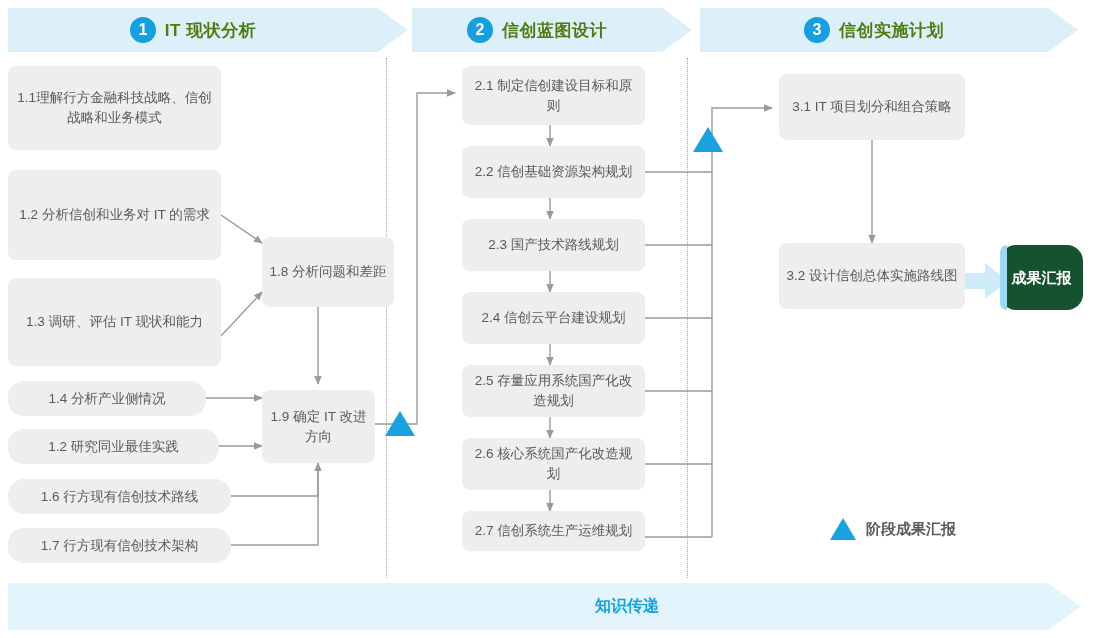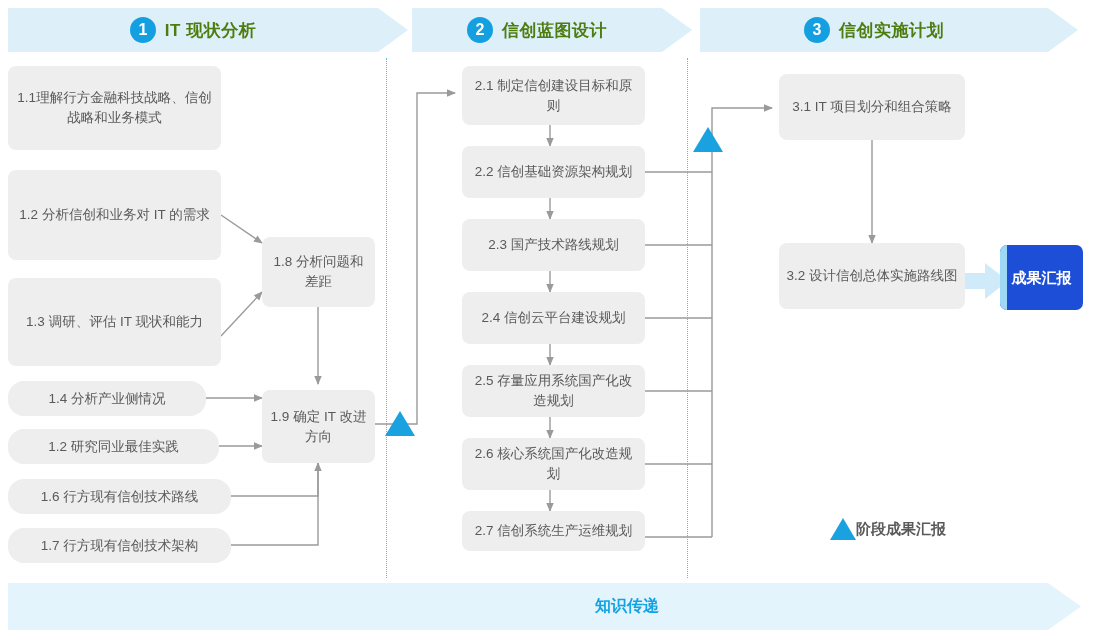--- a/index.html
+++ b/index.html
@@ -59,22 +59,22 @@
     display:flex;align-items:center;justify-content:center;
     text-align:center;
     padding:0 6px;
     box-sizing:border-box;
   }
   .box.pill{border-radius:16px;}
 
   
   .result{
     position:absolute;
-    background:#1d4ed8;
-    border-radius:7px;
+    background:#14532d;
+    border-radius:16px;
     color:#ffffff;
     font-size:15px;font-weight:bold;
     line-height:1.3;
     display:flex;align-items:center;justify-content:center;
     text-align:right;
     box-sizing:border-box;
   }
   .result::before{
     content:"";position:absolute;left:0;top:0;bottom:0;width:7px;
     background:#9ed8f4;border-radius:7px 0 0 7px;
@@ -86,21 +86,21 @@
   
   .tri{
     position:absolute;width:0;height:0;
     border-left:15px solid transparent;
     border-right:15px solid transparent;
     border-bottom:25px solid #1aa2e0;
   }
 
   
   .legend{
-    position:absolute;display:flex;align-items:center;justify-content:flex-end;
+    position:absolute;display:flex;align-items:center;gap:10px;justify-content:flex-end;
   }
   .legend .tri-s{
     width:0;height:0;
     border-left:13px solid transparent;
     border-right:13px solid transparent;
     border-bottom:22px solid #1aa2e0;
   }
   .legend .legend-text{
     color:#5a5a5a;font-size:15px;font-weight:bold;white-space:nowrap;
   }
@@ -203,21 +203,21 @@
   <div class="tri" style="left:385px;top:411px;"></div>
   <div class="tri" style="left:693px;top:127px;"></div>
 
   <div class="box" style="left:8px;top:66px;width:213px;height:84px;text-align:center;">1.1理解行方金融科技战略、信创战略和业务模式</div>
   <div class="box" style="left:8px;top:170px;width:213px;height:90px;">1.2 分析信创和业务对 IT 的需求</div>
   <div class="box" style="left:8px;top:278px;width:213px;height:88px;">1.3 调研、评估 IT 现状和能力</div>
   <div class="box pill" style="left:8px;top:381px;width:198px;height:35px;">1.4 分析产业侧情况</div>
   <div class="box pill" style="left:8px;top:429px;width:211px;height:35px;">1.2 研究同业最佳实践</div>
   <div class="box pill" style="left:8px;top:479px;width:223px;height:35px;">1.6 行方现有信创技术路线</div>
   <div class="box pill" style="left:8px;top:528px;width:223px;height:35px;">1.7 行方现有信创技术架构</div>
-  <div class="box" style="left:262px;top:237px;width:113px;height:70px;">1.8 分析问题和差距</div>
+  <div class="box" style="left:262px;top:237px;width:132px;height:70px;">1.8 分析问题和差距</div>
   <div class="box" style="left:262px;top:390px;width:113px;height:73px;">1.9 确定 IT 改进方向</div>
 
   <div class="box" style="left:462px;top:66px;width:183px;height:59px;">2.1 制定信创建设目标和原则</div>
   <div class="box" style="left:462px;top:146px;width:183px;height:52px;">2.2 信创基础资源架构规划</div>
   <div class="box" style="left:462px;top:219px;width:183px;height:52px;">2.3 国产技术路线规划</div>
   <div class="box" style="left:462px;top:292px;width:183px;height:52px;">2.4 信创云平台建设规划</div>
   <div class="box" style="left:462px;top:365px;width:183px;height:52px;">2.5 存量应用系统国产化改造规划</div>
   <div class="box" style="left:462px;top:438px;width:183px;height:52px;">2.6 核心系统国产化改造规划</div>
   <div class="box" style="left:462px;top:511px;width:183px;height:40px;">2.7 信创系统生产运维规划</div>
 

